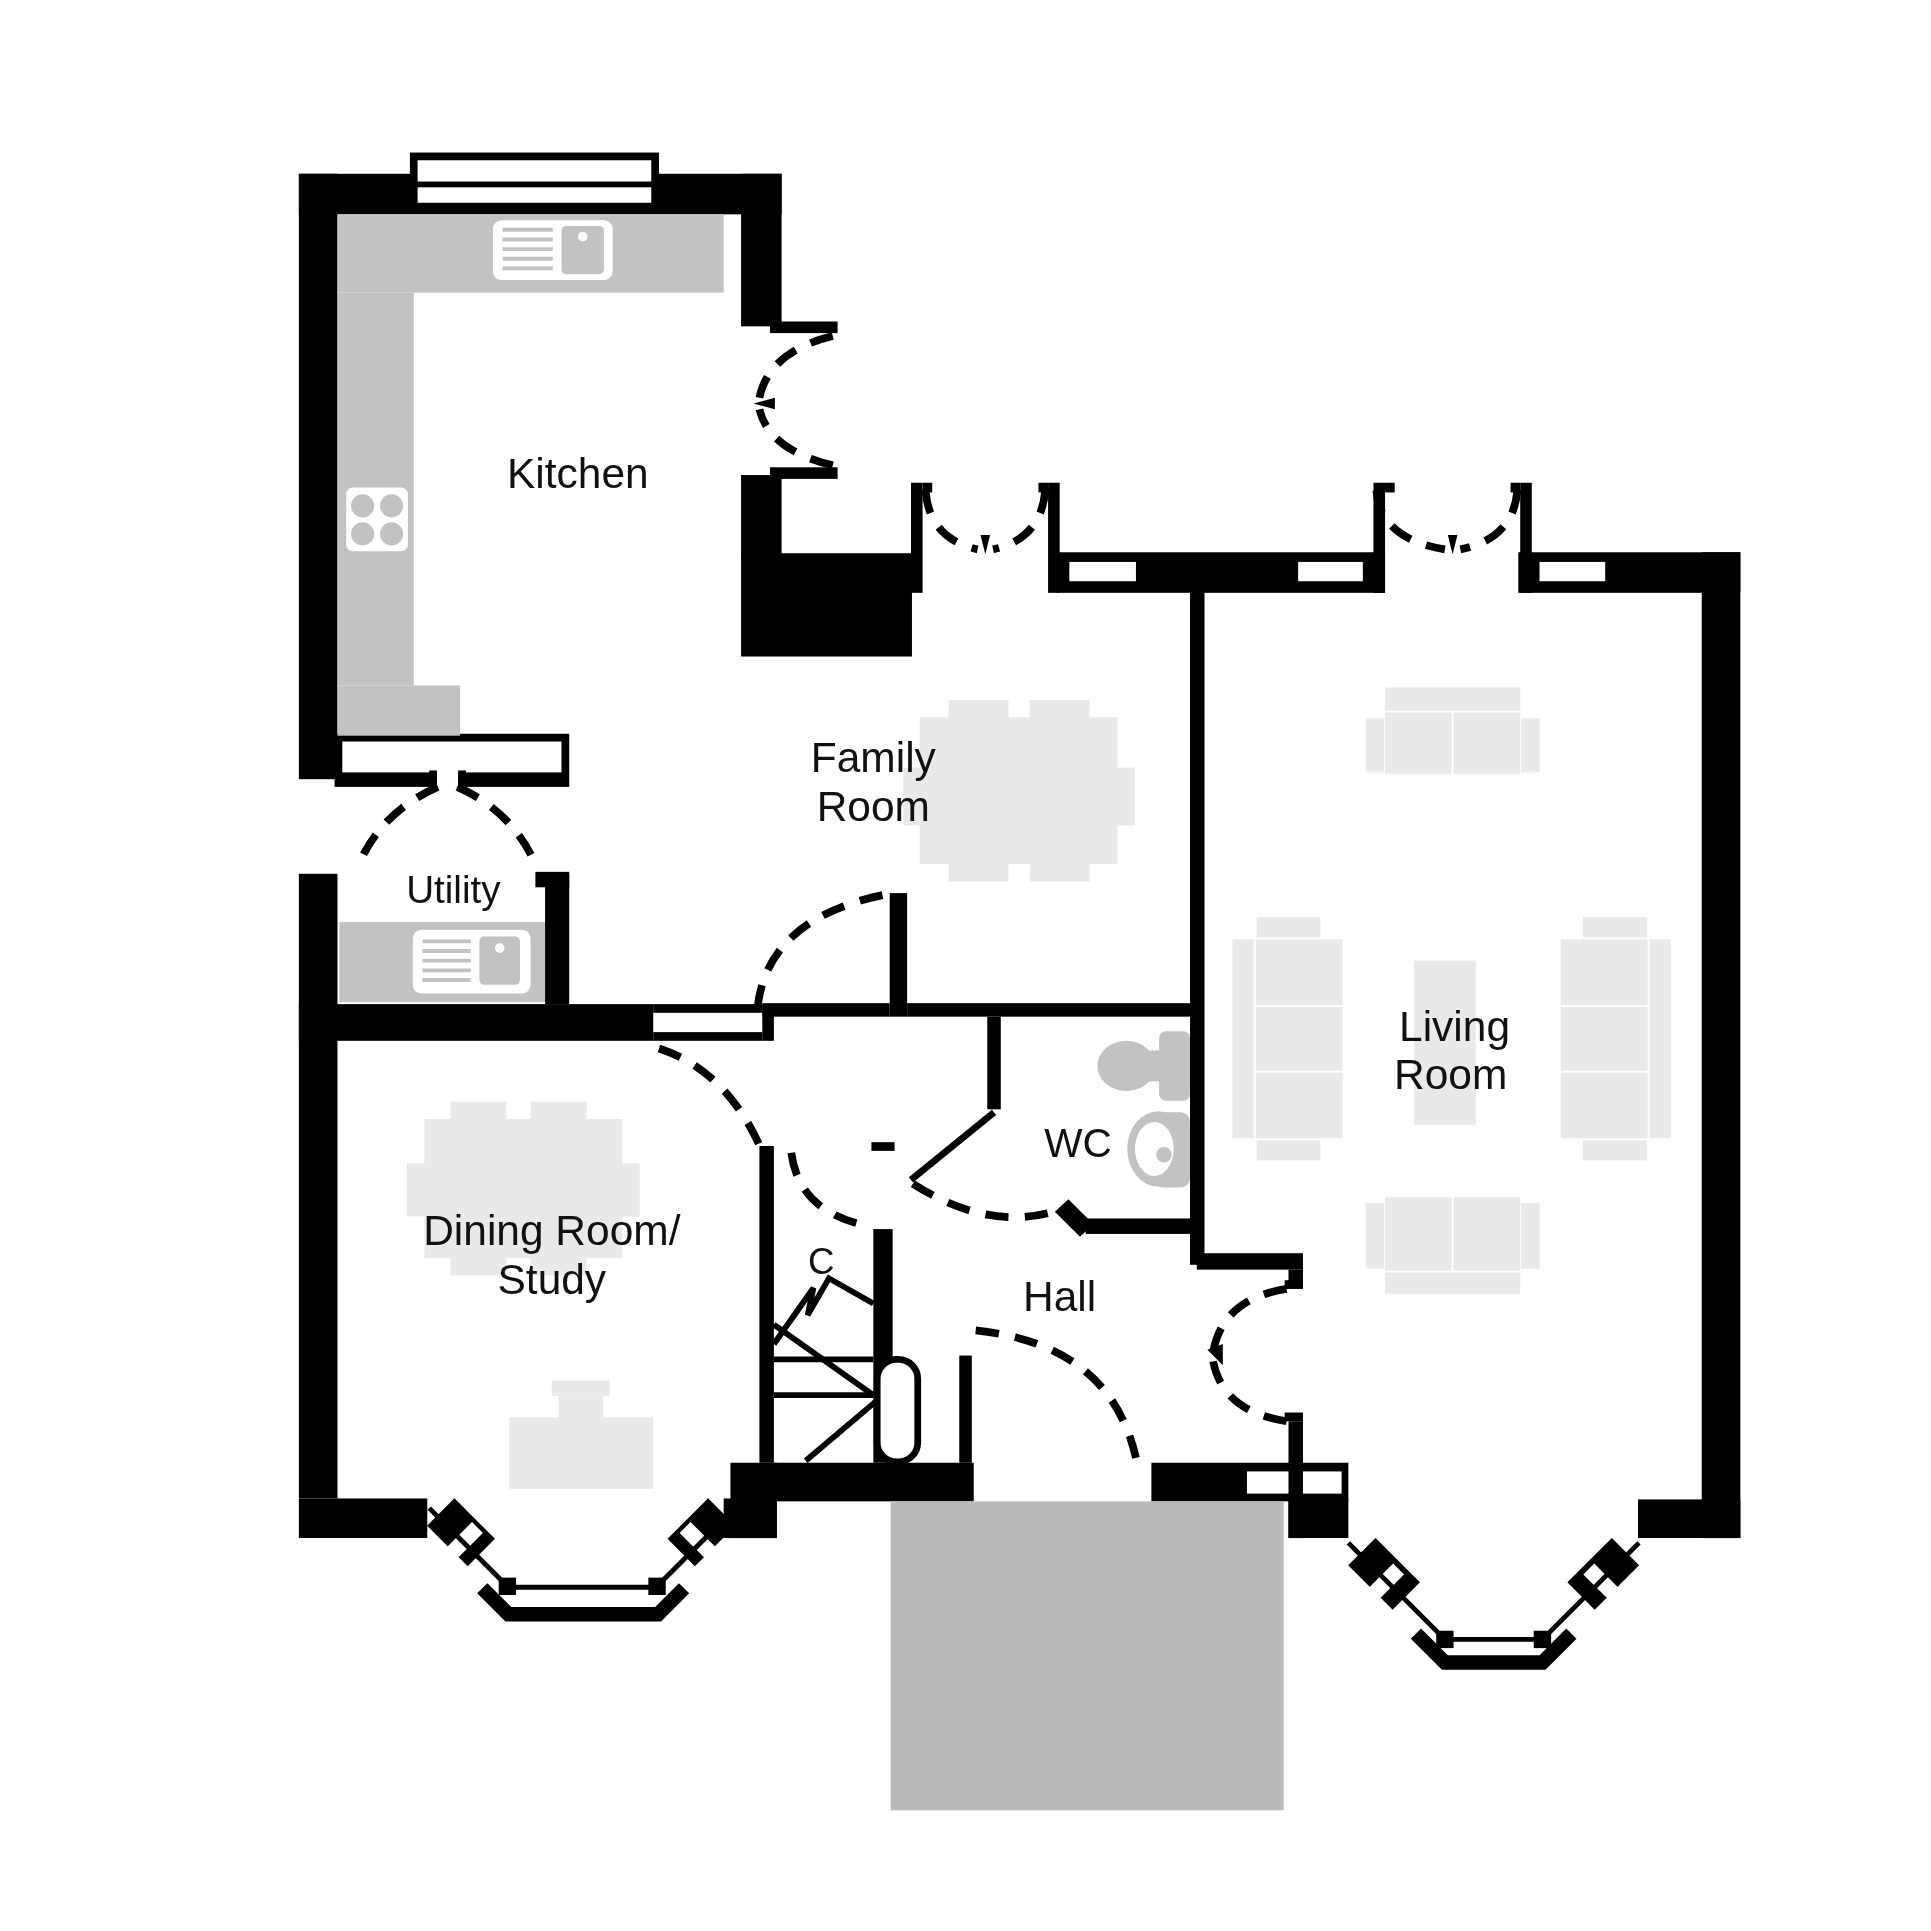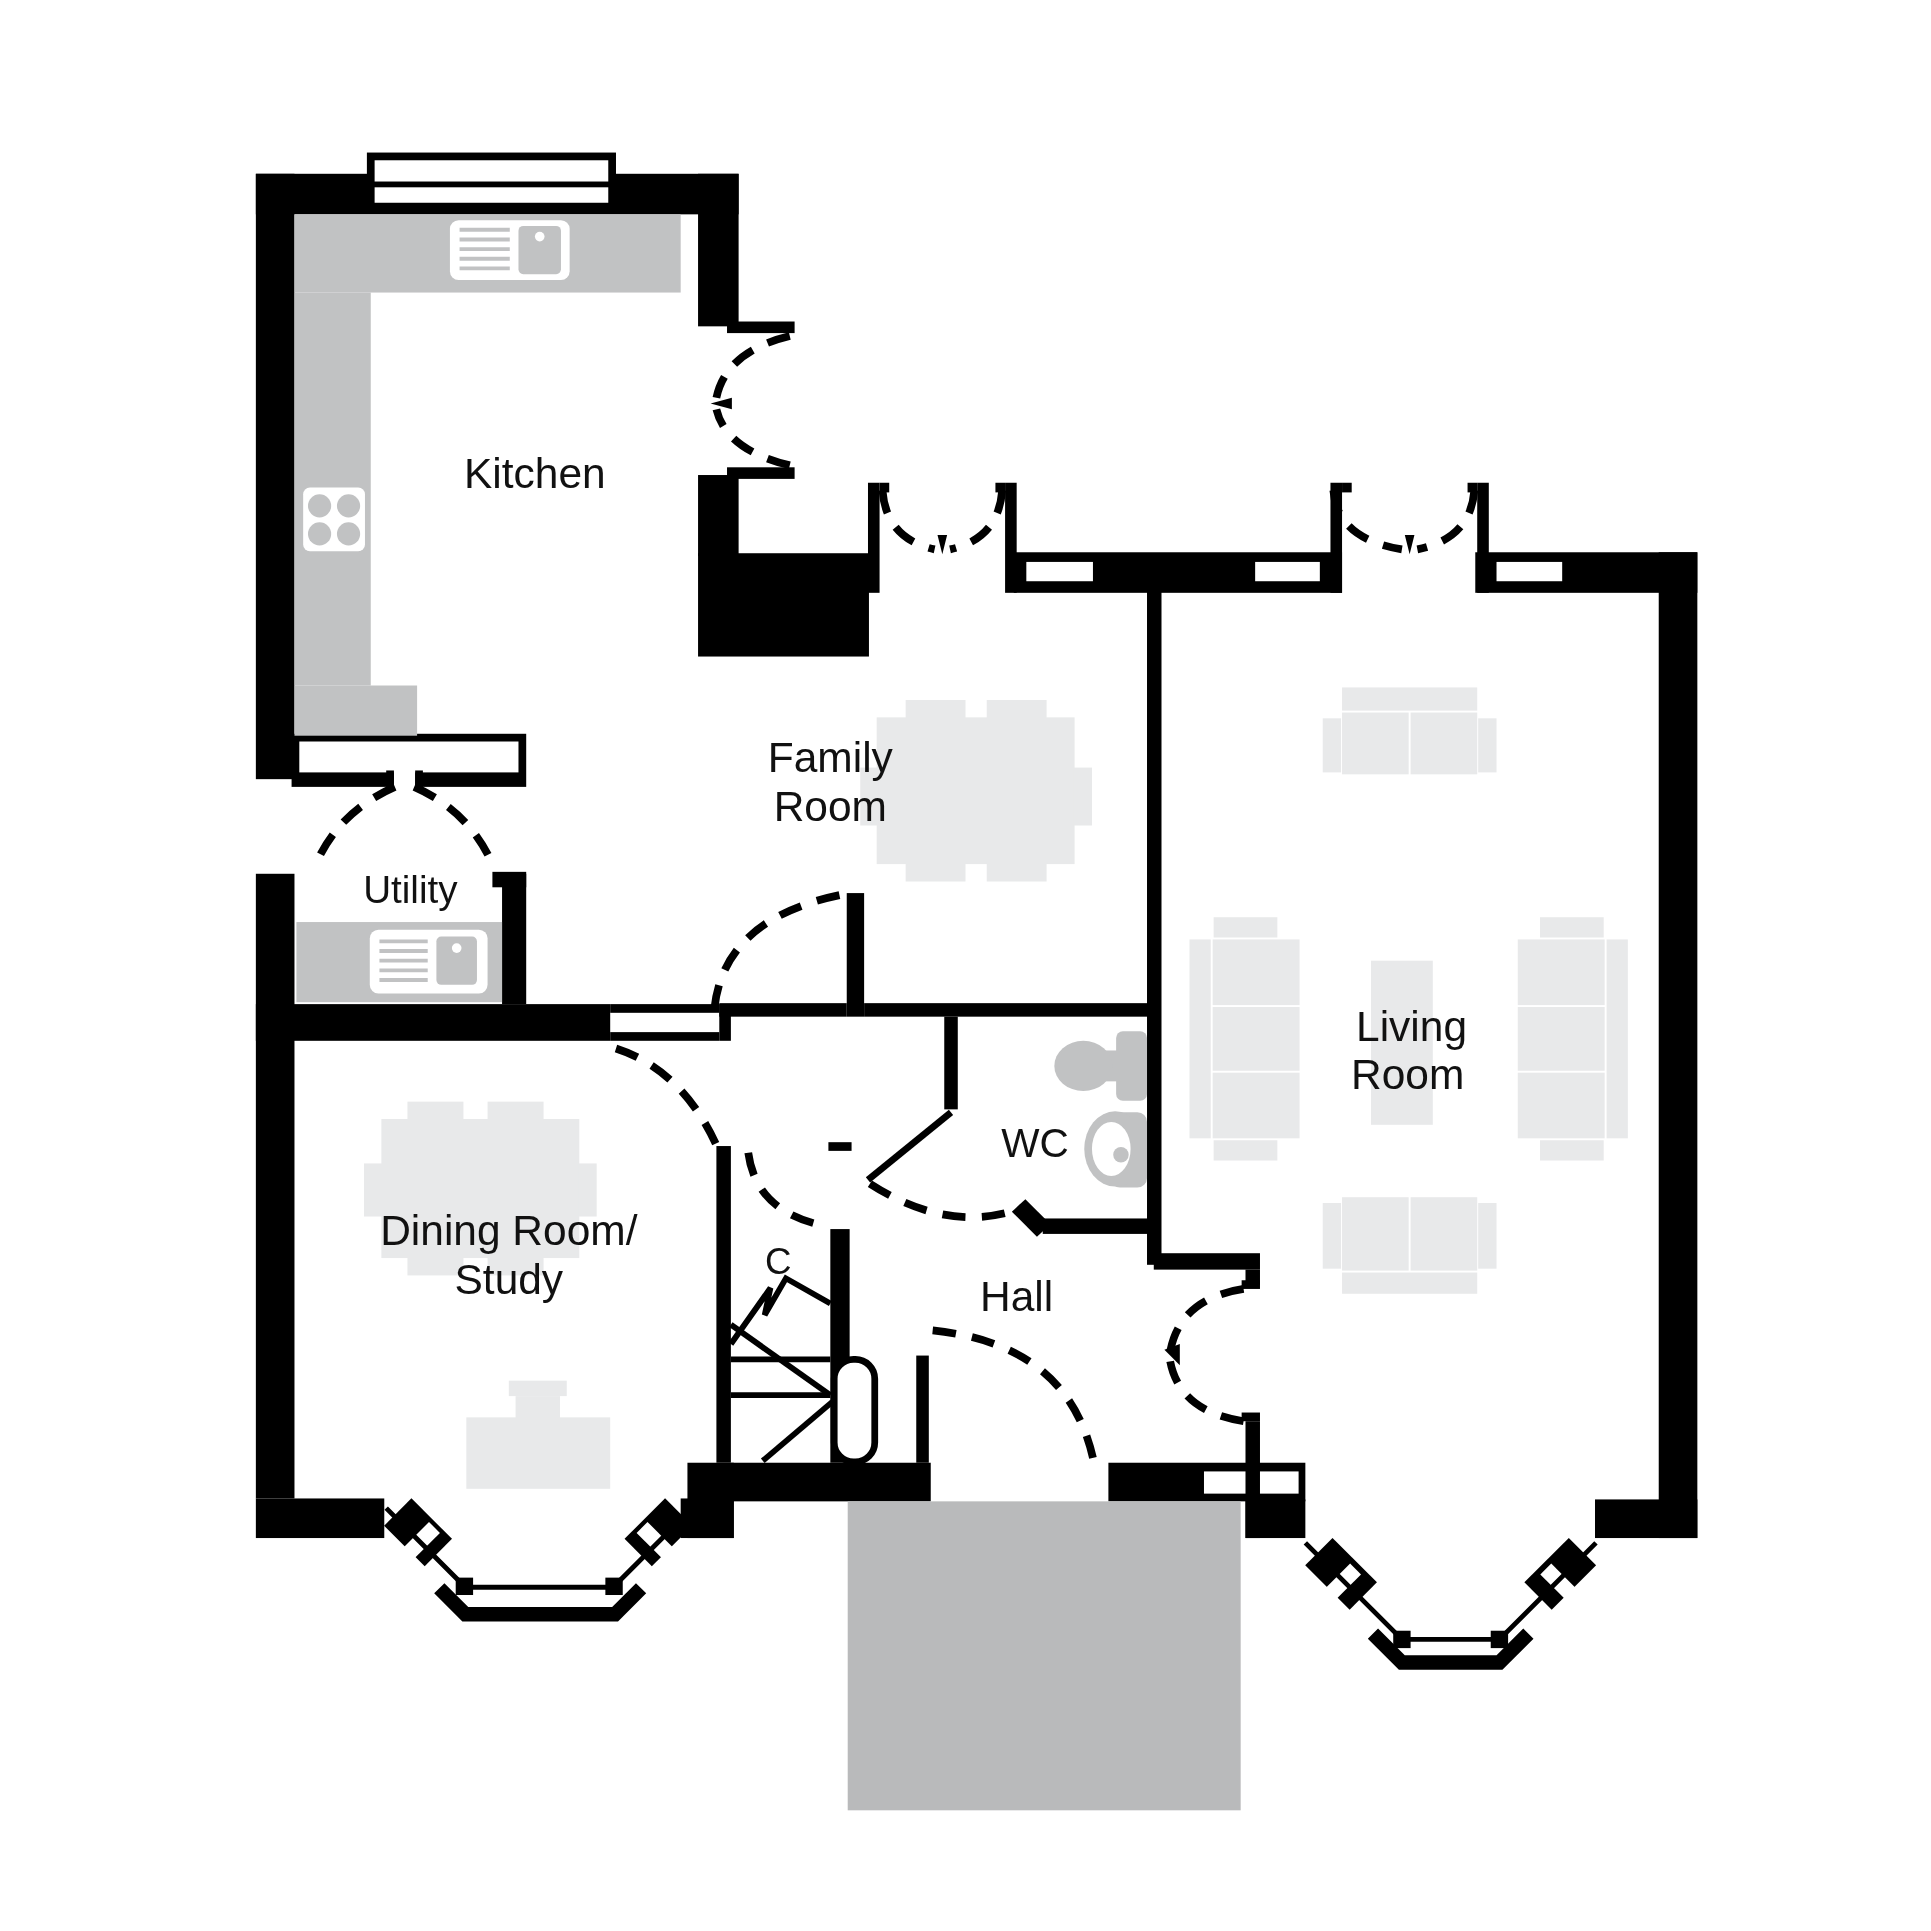--- a/index.html
+++ b/index.html
@@ -1,19 +1,19 @@
 <!DOCTYPE html>
 <html style="--wall: #000000; --furniture: #e8e9ea; --fixture: #c1c2c3; --porch: #b9babb; --text: #111111; --bg: #ffffff;"><head>
 <meta charset="utf-8">
 <style>
   :root{
     --wall:#000000; --furniture:#e8e9ea; --fixture:#c1c2c3; --porch:#b9babb; --text:#111111; --bg:#ffffff;
   }
   html,body{margin:0;padding:0;background:var(--bg);}
-  .plan-wrap{width:1840px;height:1931px;background:var(--bg);}
+  .plan-wrap{width:1840px;height:1931px;background:var(--bg);padding-left:43px;}
   svg{display:block;}
   .wall{fill:var(--wall);stroke:none;}
   .furn{fill:var(--furniture);stroke:none;}
   .fix{fill:var(--fixture);stroke:none;}
   .porch{fill:var(--porch);stroke:none;}
   .whitefill{fill:var(--bg);}
   .thin{stroke:var(--wall);stroke-width:6;fill:none;}
   .glaze{stroke:var(--wall);stroke-width:5;fill:none;}
   .sill{stroke:var(--wall);stroke-width:15;fill:none;}
   .baycorner{stroke:var(--wall);stroke-width:40;fill:none;}

